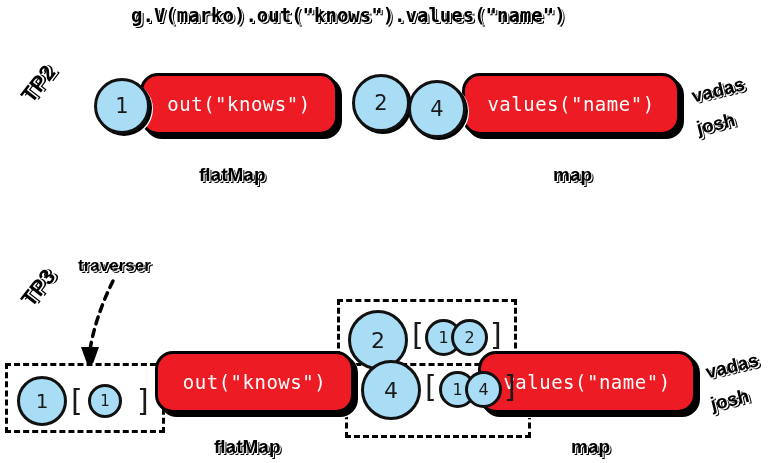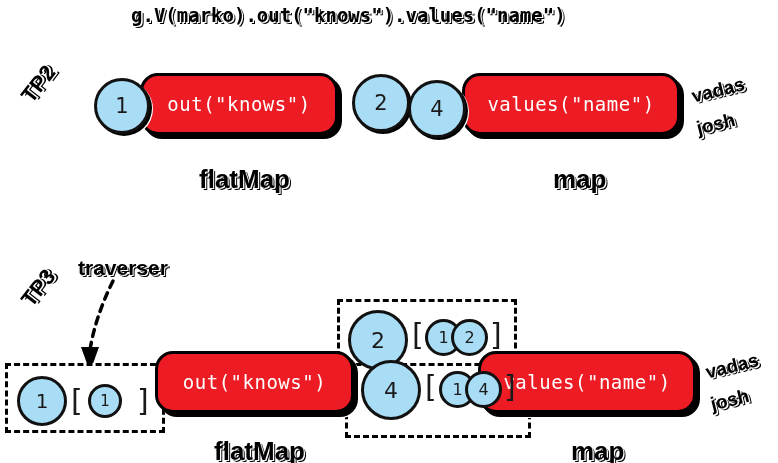--- a/index.html
+++ b/index.html
@@ -30,21 +30,21 @@
     color: #000000;
     white-space: nowrap;
     text-shadow:
        1.4px 1.4px 0 #ffffff,
        2.4px 2.4px 0 #000000;
   }
   .op-label {
     position: absolute;
     font-family: "Liberation Sans", sans-serif;
     font-weight: bold;
-    font-size: 26px;
+    font-size: 19px;
     color: #000000;
     white-space: nowrap;
     text-shadow:
       1.2px 1.2px 0 #ffffff,
       2.2px 2.2px 0 #000000;
   }
   .tp-label {
     position: absolute;
     font-family: "Liberation Sans", sans-serif;
     font-weight: bold;
@@ -65,21 +65,21 @@
     white-space: nowrap;
     text-shadow:
       1.2px 1.2px 0 #ffffff,
       2.2px 2.2px 0 #000000;
     transform-origin: left center;
   }
   .callout-label {
     position: absolute;
     font-family: "Liberation Sans", sans-serif;
     font-weight: bold;
-    font-size: 21px;
+    font-size: 17px;
     color: #000000;
     white-space: nowrap;
     text-shadow:
       1.1px 1.1px 0 #ffffff,
       2px 2px 0 #000000;
   }
 
   
   .step-box {
     position: absolute;

